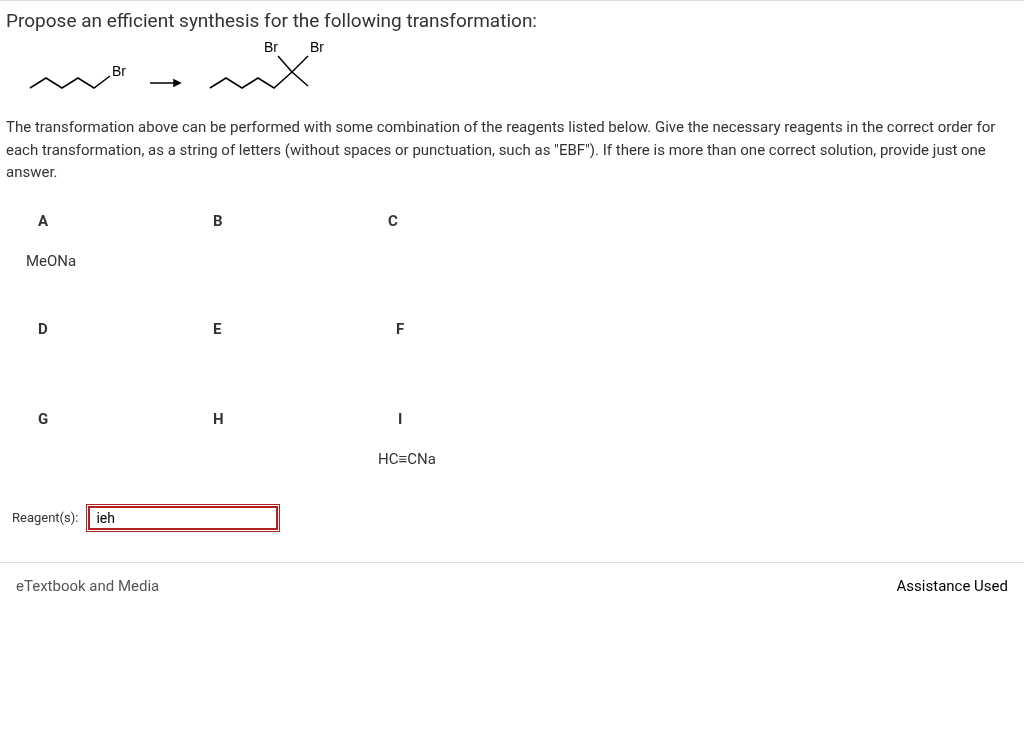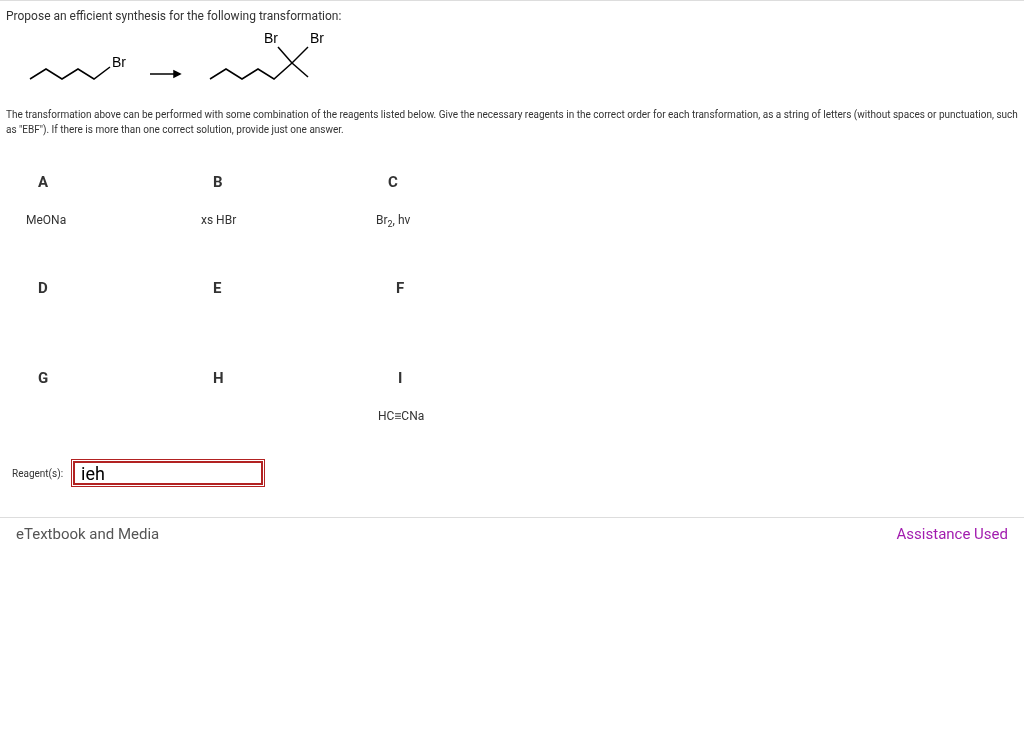--- a/index.html
+++ b/index.html
@@ -18,37 +18,37 @@
       position: relative;
     }
     .top-line {
       border-top: 1px solid #ddd;
       width: 100%;
     }
     .question-content {
       padding: 8px 6px;
     }
     .prompt-text {
-      font-size: 12px;
+      font-size: 19px;
       color: #333;
       margin-bottom: 6px;
     }
     .structure-area {
       margin-left: 16px;
       margin-top: 4px;
       margin-bottom: 18px;
     }
     .structure-svg {
       display: block;
     }
     .instruction-text {
-      font-size: 10px;
+      font-size: 15px;
       color: #333;
       line-height: 1.5;
-      margin-bottom: 36px;
+      margin-bottom: 28px;
     }
     .reagents-grid {
       margin-left: 20px;
       margin-bottom: 38px;
     }
     .reagent-row {
       display: flex;
       margin-bottom: 50px;
     }
     .reagent-row:last-child {
@@ -57,61 +57,61 @@
     .reagent-col {
       width: 175px;
     }
     .reagent-letter {
       font-weight: bold;
       font-size: 15px;
       margin-bottom: 22px;
       padding-left: 12px;
     }
     .reagent-value {
-      font-size: 12px;
+      font-size: 15px;
       color: #333;
     }
     sub {
       font-size: 0.75em;
       vertical-align: sub;
     }
     .answer-row {
       margin-left: 6px;
       display: flex;
       align-items: center;
       margin-bottom: 24px;
     }
     .answer-label {
-      font-size: 10px;
+      font-size: 13px;
       margin-right: 10px;
     }
     .answer-input {
       border: 2px solid #b22222;
       outline: 1px solid #b22222;
       outline-offset: 1px;
       padding: 4px 6px;
-      font-size: 18px;
+      font-size: 14px;
       width: 190px;
       height: 24px;
       font-family: inherit;
     }
     .footer-row {
       border-top: 1px solid #ddd;
-      padding: 7px 16px;
+      padding: 14px 16px;
       display: flex;
       justify-content: space-between;
       align-items: center;
       gap: 44px;
     }
     .etextbook-link {
       color: #555;
       font-size: 15px;
     }
     .assistance-text {
-      color: #a21caf;
+      color: #000000;
       font-size: 15px;
     }
   </style>
 </head>
 <body>
 
 <div class="top-line"></div>
 
 <div class="question-content">
   <p class="prompt-text">Propose an efficient synthesis for the following transformation:</p>
@@ -145,25 +145,23 @@
   <p class="instruction-text">The transformation above can be performed with some combination of the reagents listed below. Give the necessary reagents in the correct order for each transformation, as a string of letters (without spaces or punctuation, such as "EBF"). If there is more than one correct solution, provide just one answer.</p>
 
   <div class="reagents-grid">
     <div class="reagent-row">
       <div class="reagent-col">
         <div class="reagent-letter">A</div>
         <div class="reagent-value">MeONa</div>
       </div>
       <div class="reagent-col">
         <div class="reagent-letter">B</div>
-        <div class="reagent-value">xs HBr</div>
       </div>
       <div class="reagent-col">
         <div class="reagent-letter">C</div>
-        <div class="reagent-value">Br<sub>2</sub>, hv</div>
       </div>
     </div>
 
     <div class="reagent-row">
       <div class="reagent-col">
         <div class="reagent-letter">D</div>
       </div>
       <div class="reagent-col">
         <div class="reagent-letter">E</div>
       </div>

